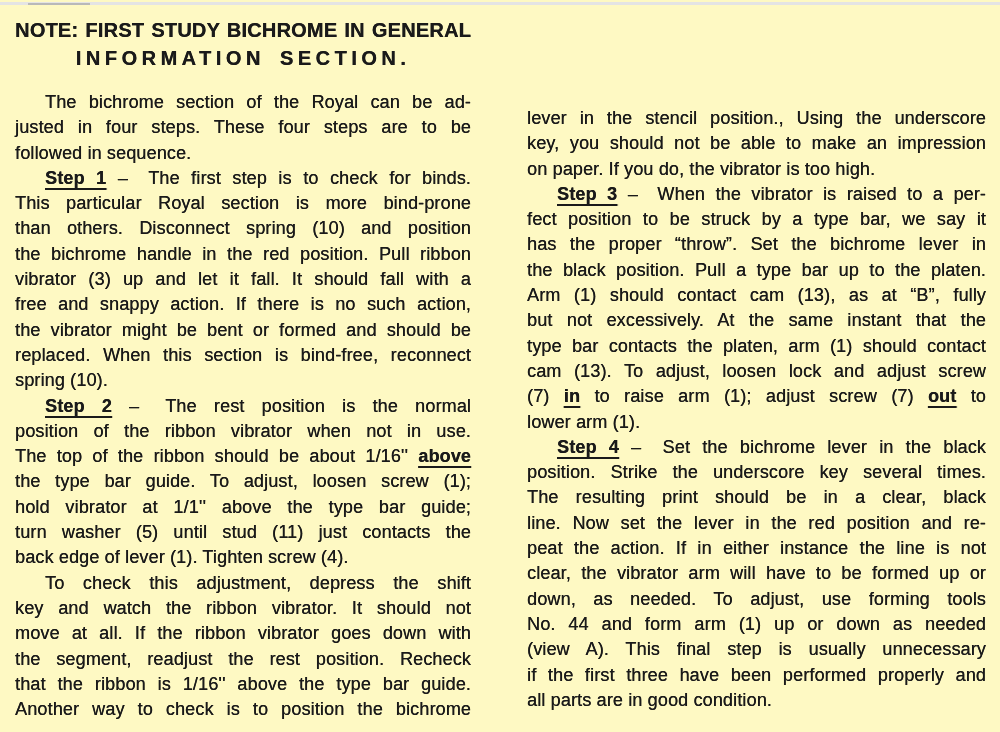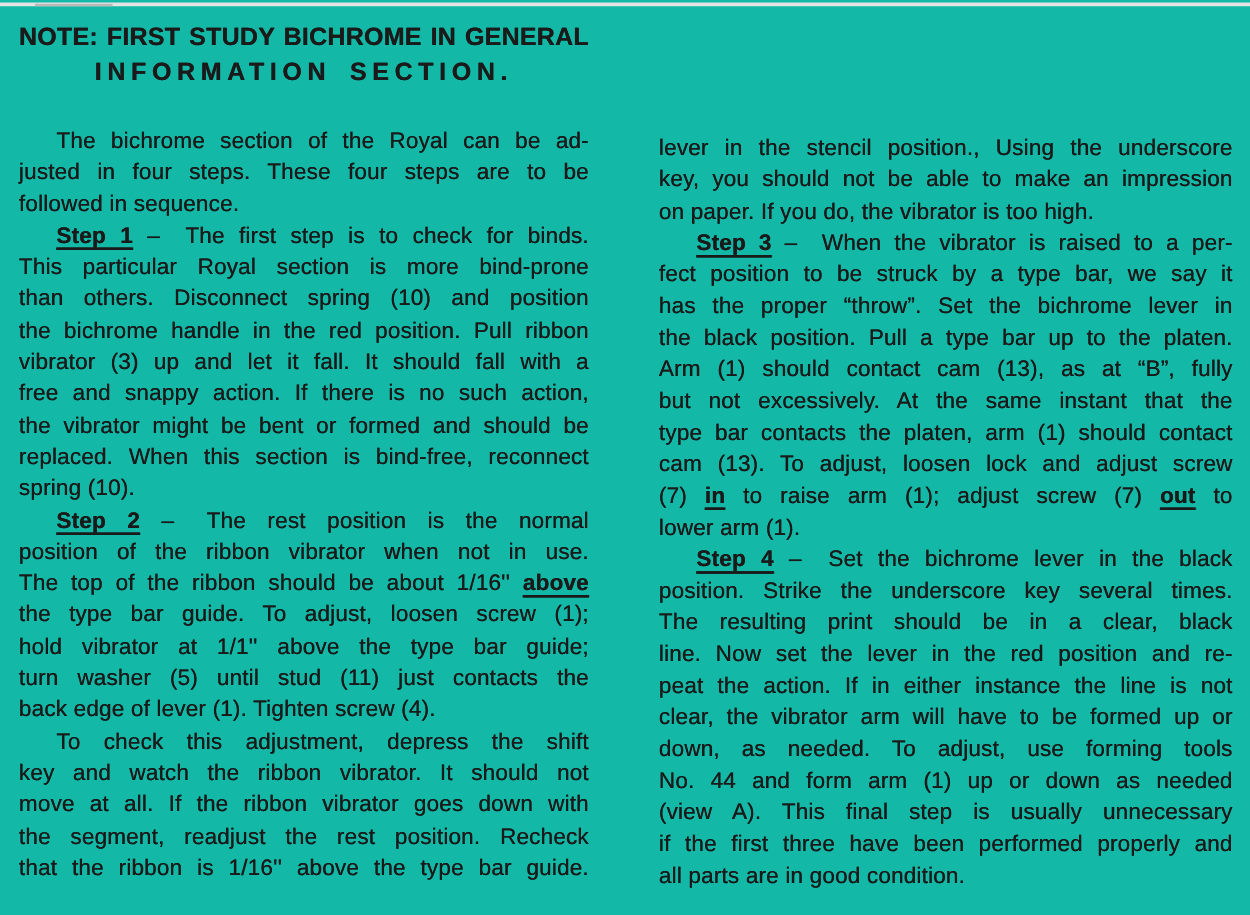--- a/index.html
+++ b/index.html
@@ -4,21 +4,21 @@
 <style>
   html, body {
     margin: 0;
     padding: 0;
     background: #ffffff;
   }
   .page {
     position: relative;
     width: 1000px;
     height: 732px;
-    background: #14b8a6;
+    background: #fef9c3;
     color: #1a1a1a;
     font-family: "Liberation Sans", sans-serif;
     overflow: hidden;
   }
   .scan-streak {
     position: absolute;
     top: 2px;
     left: 0;
     width: 100%;
     height: 3px;
@@ -53,21 +53,21 @@
     word-spacing: 5px;
     text-align: center;
   }
   .col {
     position: absolute;
     font-size: 18px;
     line-height: 25.3px;
     letter-spacing: 0.15px;
     text-shadow: 0.25px 0 0 currentColor;
   }
-  #col-left  { left: 15px;  top: 100px;  width: 456px; }
+  #col-left  { left: 15px;  top: 90px;  width: 456px; }
   #col-right { left: 527px; top: 106px; width: 459px; }
   .line {
     text-align: justify;
     text-align-last: justify;
   }
   .line.endline {
     text-align-last: left;
   }
   .line.indent {
     text-indent: 30px;
@@ -116,20 +116,21 @@
         <div class="line">hold vibrator at 1/1'' above the type bar guide;</div>
         <div class="line">turn washer (5) until stud (11) just contacts the</div>
         <div class="line endline">back edge of lever (1). Tighten screw (4).</div>
       </div>
       <div>
         <div class="line indent">To check this adjustment, depress the shift</div>
         <div class="line">key and watch the ribbon vibrator. It should not</div>
         <div class="line">move at all. If the ribbon vibrator goes down with</div>
         <div class="line">the segment, readjust the rest position. Recheck</div>
         <div class="line">that the ribbon is 1/16'' above the type bar guide.</div>
+        <div class="line">Another way to check is to position the bichrome</div>
       </div>
     </div>
   <div class="col" id="col-right">
       <div>
         <div class="line">lever in the stencil position., Using the underscore</div>
         <div class="line">key, you should not be able to make an impression</div>
         <div class="line endline">on paper. If you do, the vibrator is too high.</div>
       </div>
       <div>
         <div class="line indent"><span class="u">Step 3</span> –  When the vibrator is raised to a per-</div>

